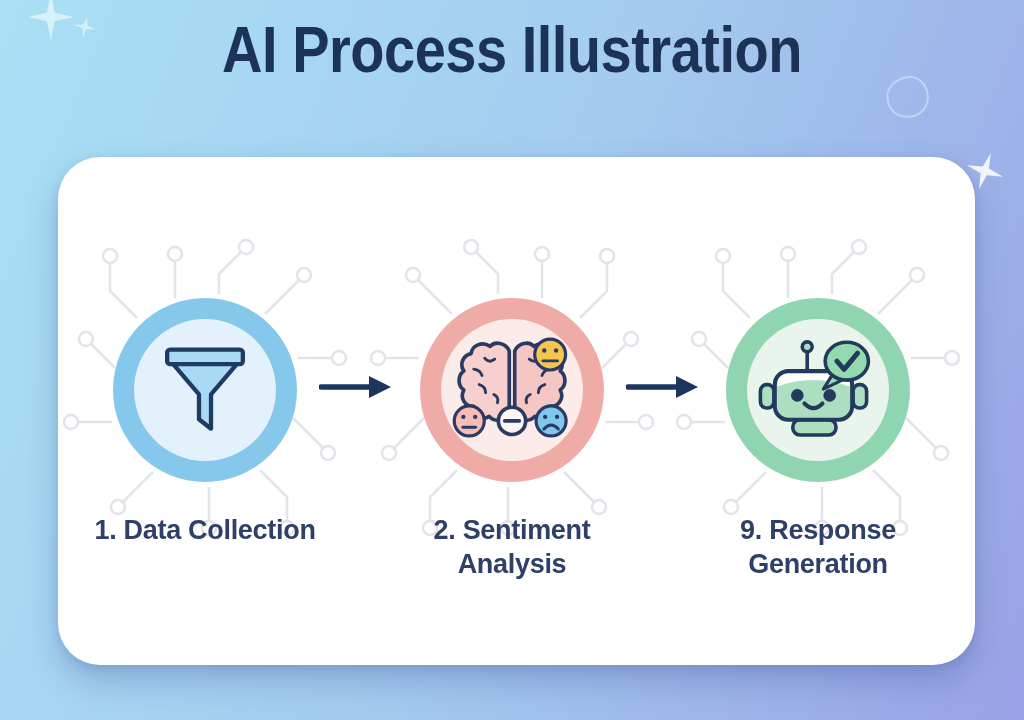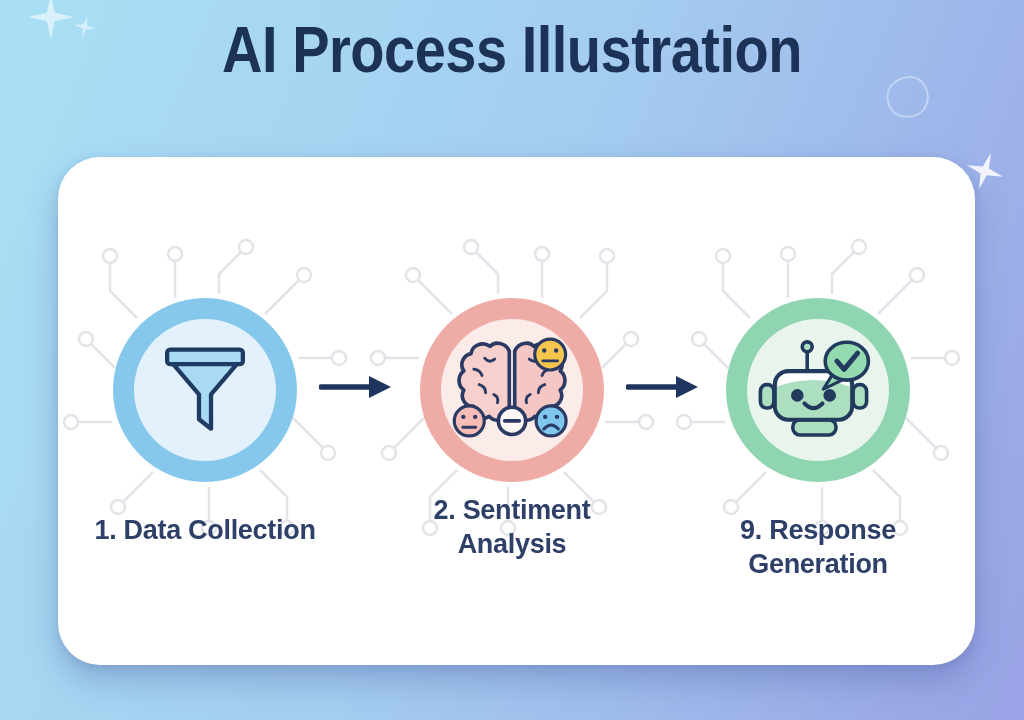--- a/index.html
+++ b/index.html
@@ -32,21 +32,21 @@
   }
   .s1 { left:55px;  top:141px; }
   .s2 { left:362px; top:141px; }
   .s3 { left:668px; top:141px; }
   .step-label {
     position:absolute; width:280px; text-align:center;
     font-size:27px; font-weight:700; color:#2e4067;
     line-height:1.27; white-space:pre-line; letter-spacing:-0.3px;
   }
   .l1 { left:7px;   top:356px; }
-  .l2 { left:314px; top:336px; }
+  .l2 { left:314px; top:356px; }
   .l3 { left:620px; top:356px; }
   .arrow { position:absolute; }
   .a1 { left:261px; top:217px; }
   .a2 { left:568px; top:217px; }
   .deco { position:absolute; }
 </style>
 </head>
 <body>
 
 <div class="bg"></div>

